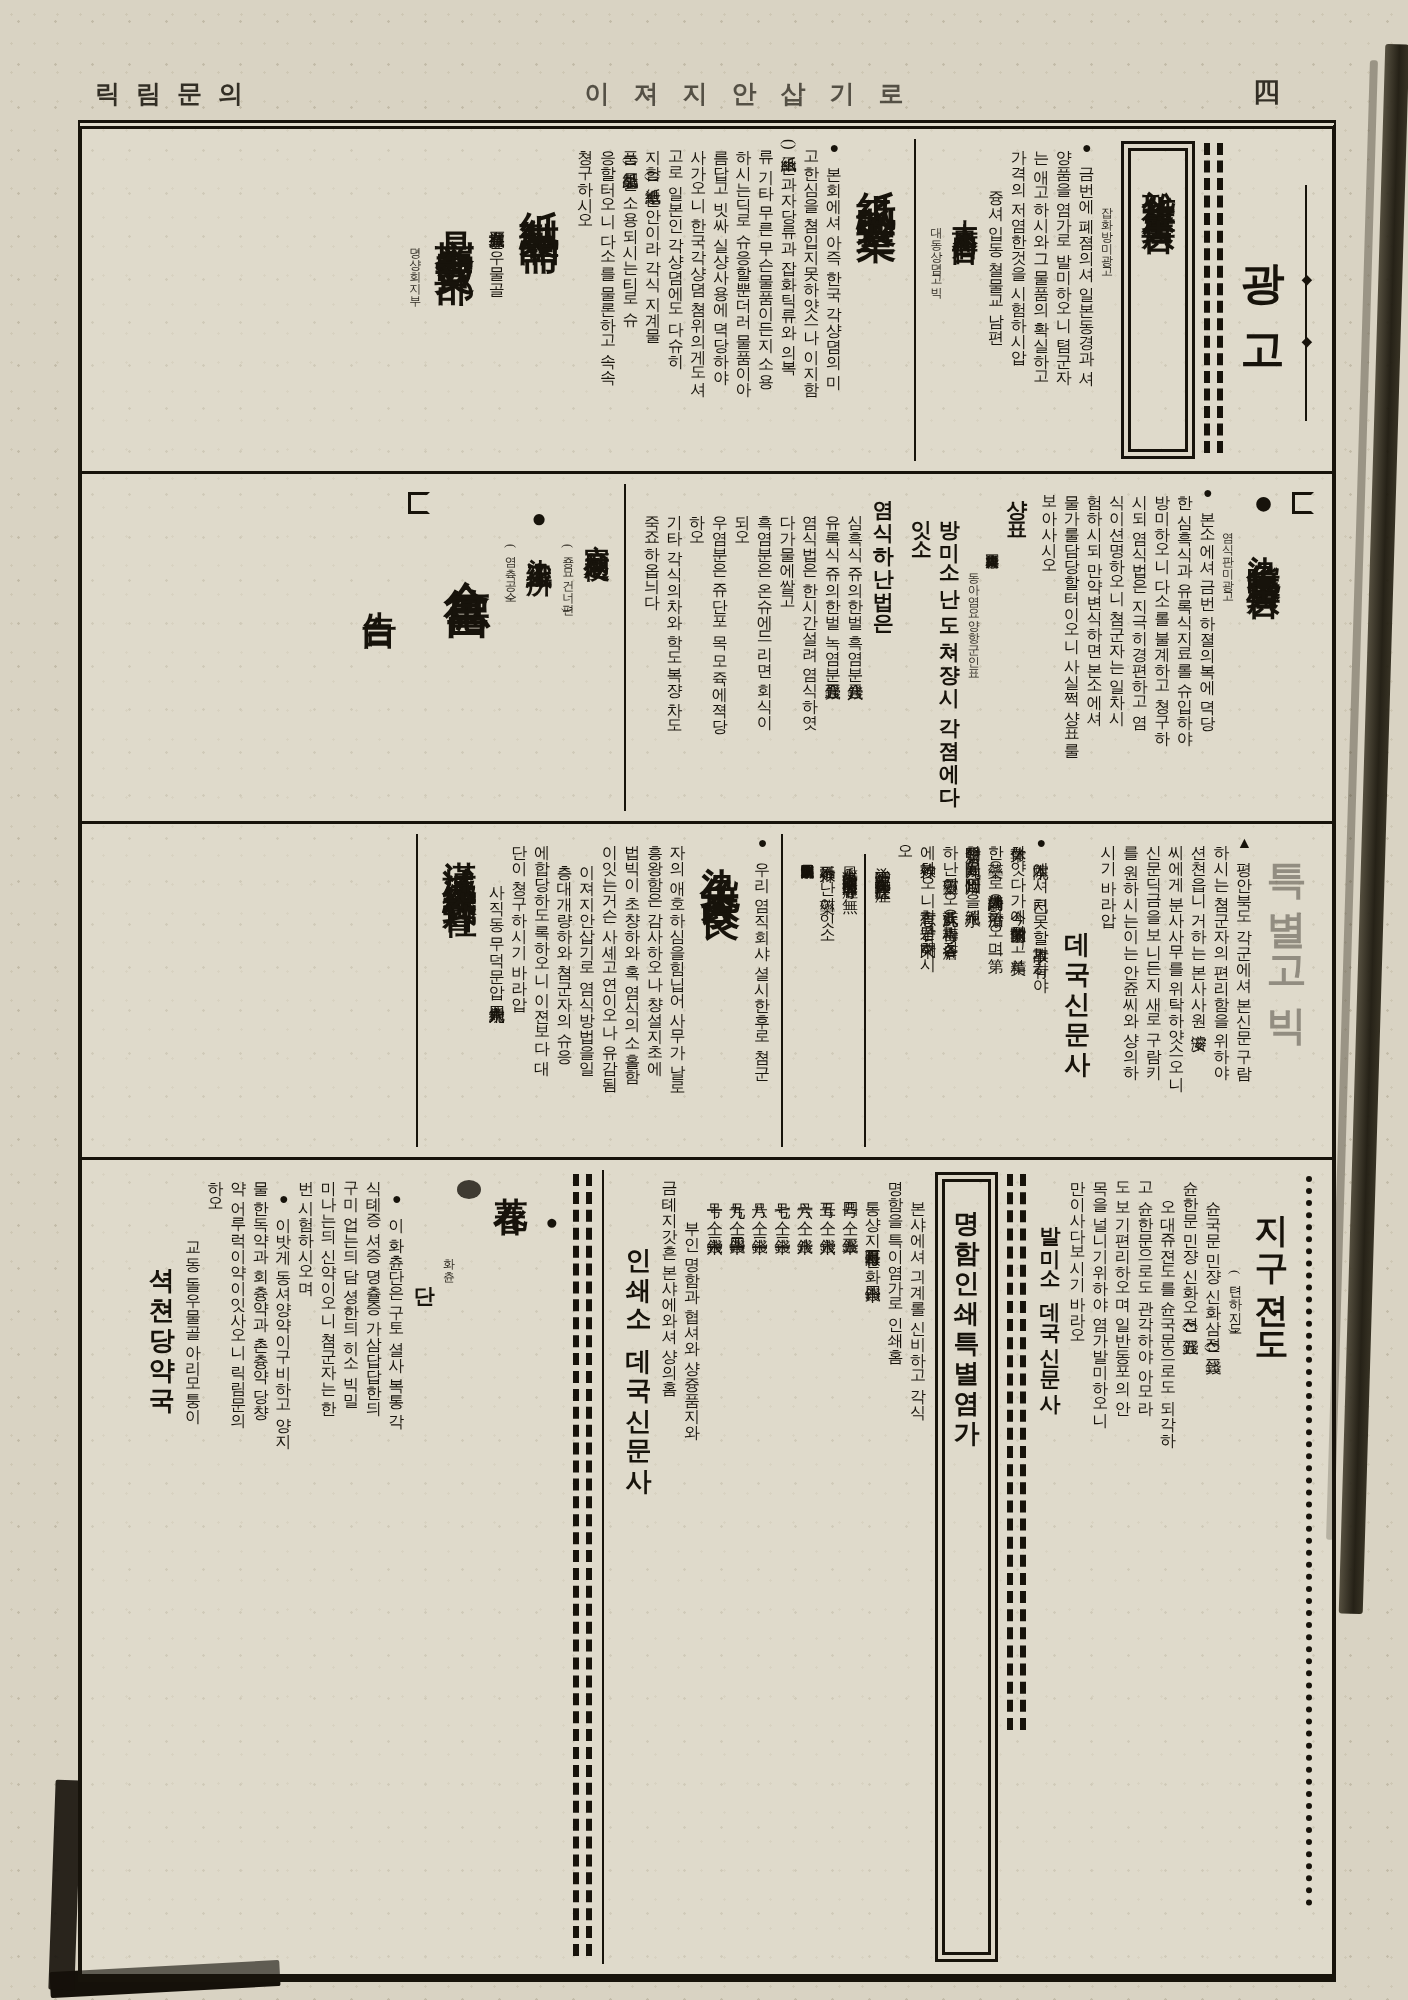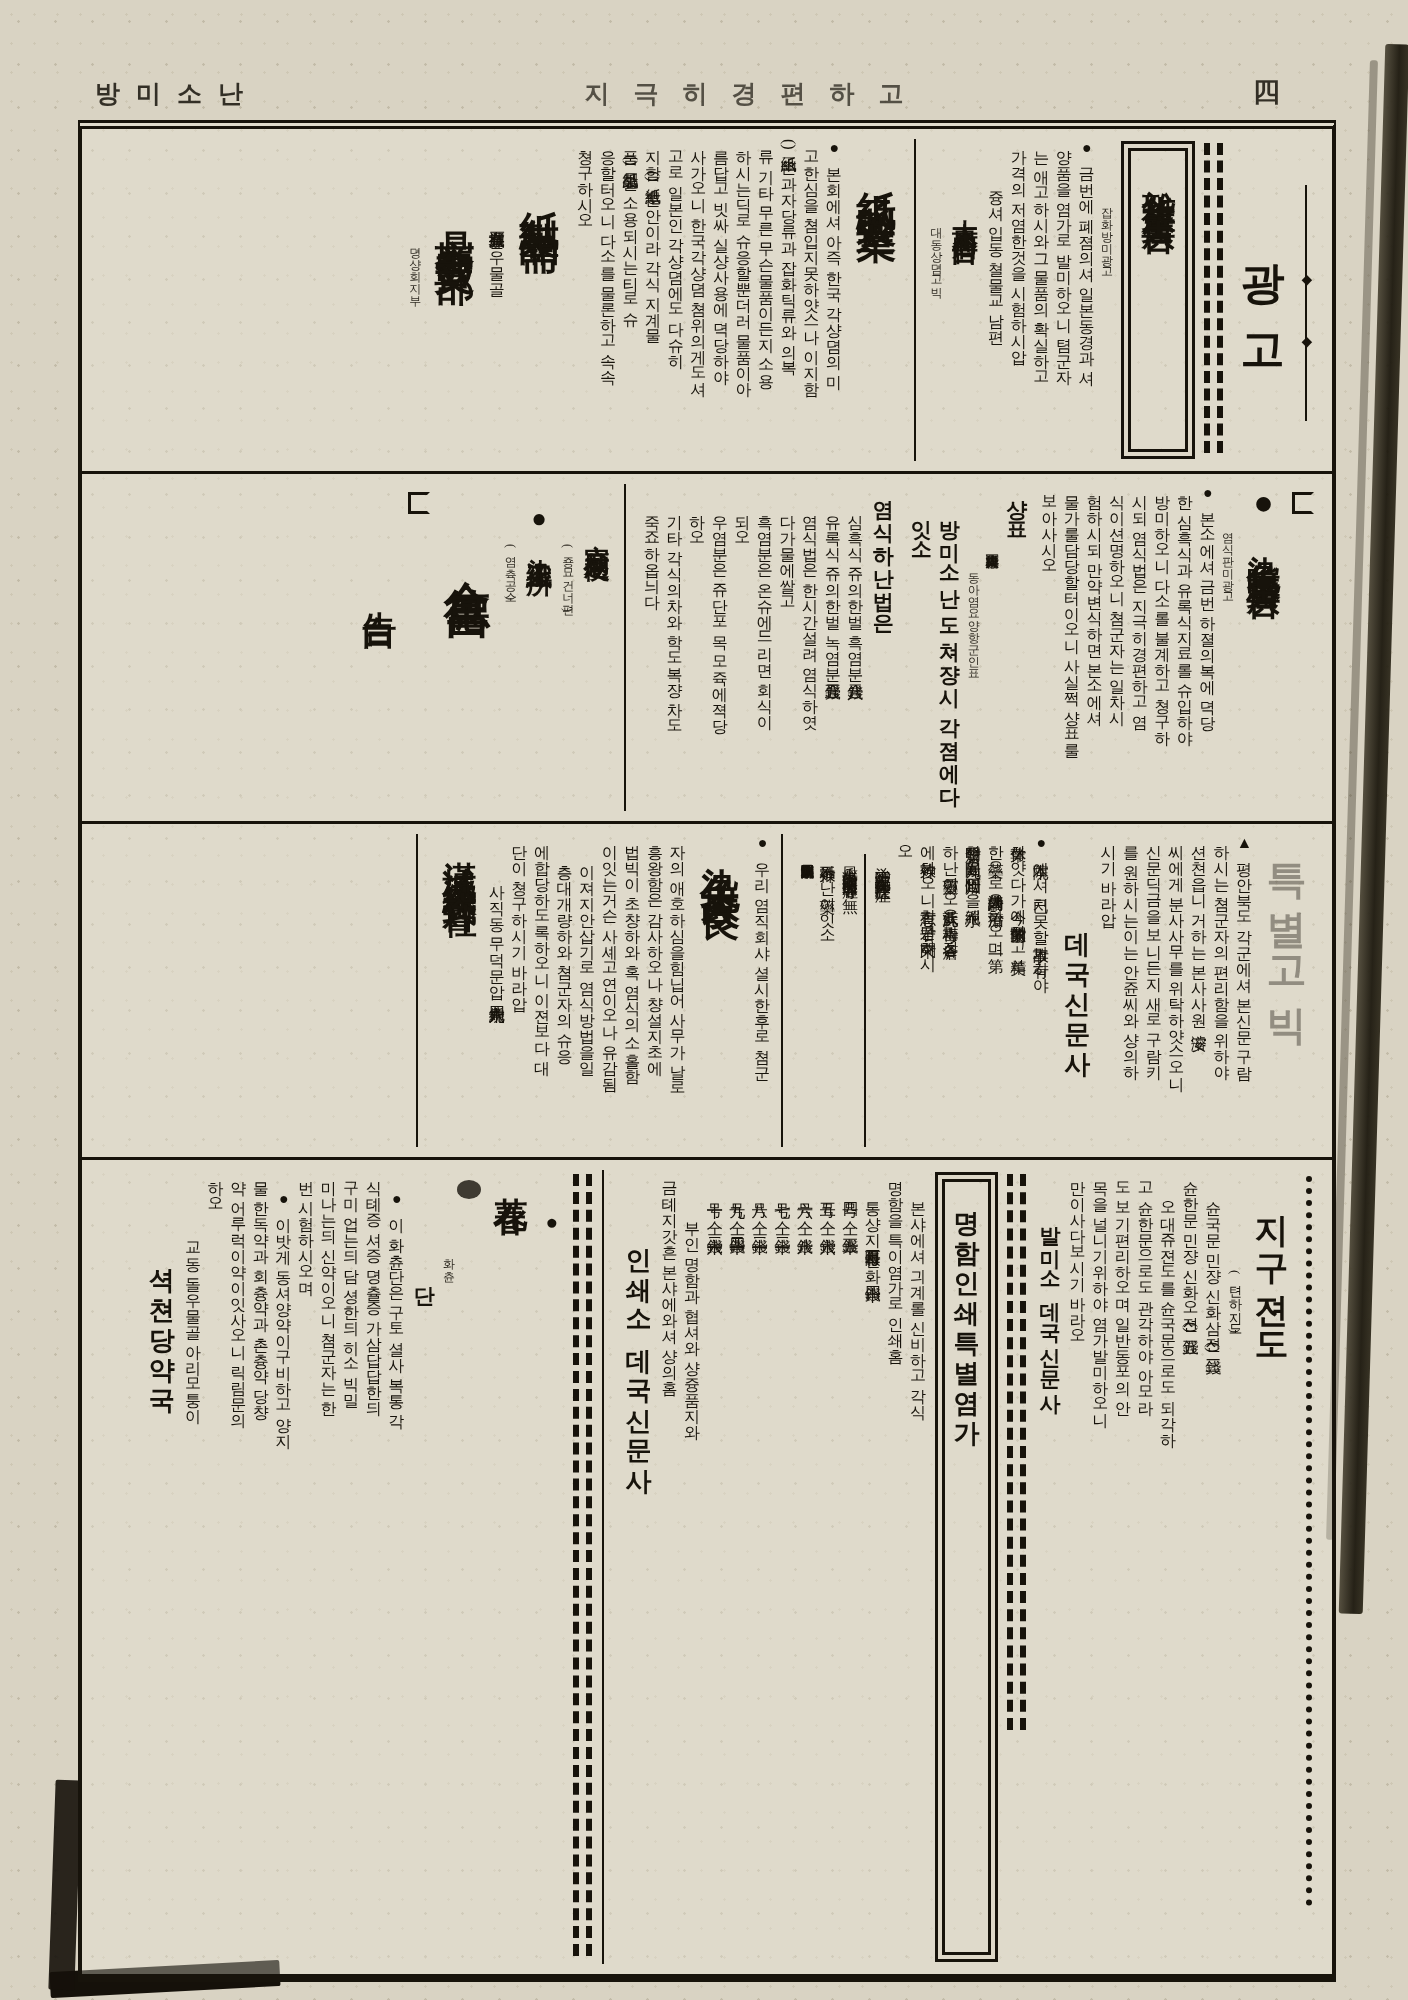--- a/index.html
+++ b/index.html
@@ -71,22 +71,22 @@
 </style>
 </head>
 <body>
 
 <div class="edge-right"></div>
 <div class="edge-right2"></div>
 <div class="corner-bl"></div>
 <div class="corner-bl2"></div>
 
 <div class="header">
-  <span class="issue">방미소난</span>
-  <span class="center">지극히경편하고</span>
+  <span class="issue">릭림문의</span>
+  <span class="center">이져지안삽기로</span>
   <span class="pageno">四</span>
 </div>
 
 <div class="frame">
 
   <div class="band b1">
 
     <div class="ad" style="margin:0 4px;">
       <div class="orn">
         <span class="d1">◆</span>

